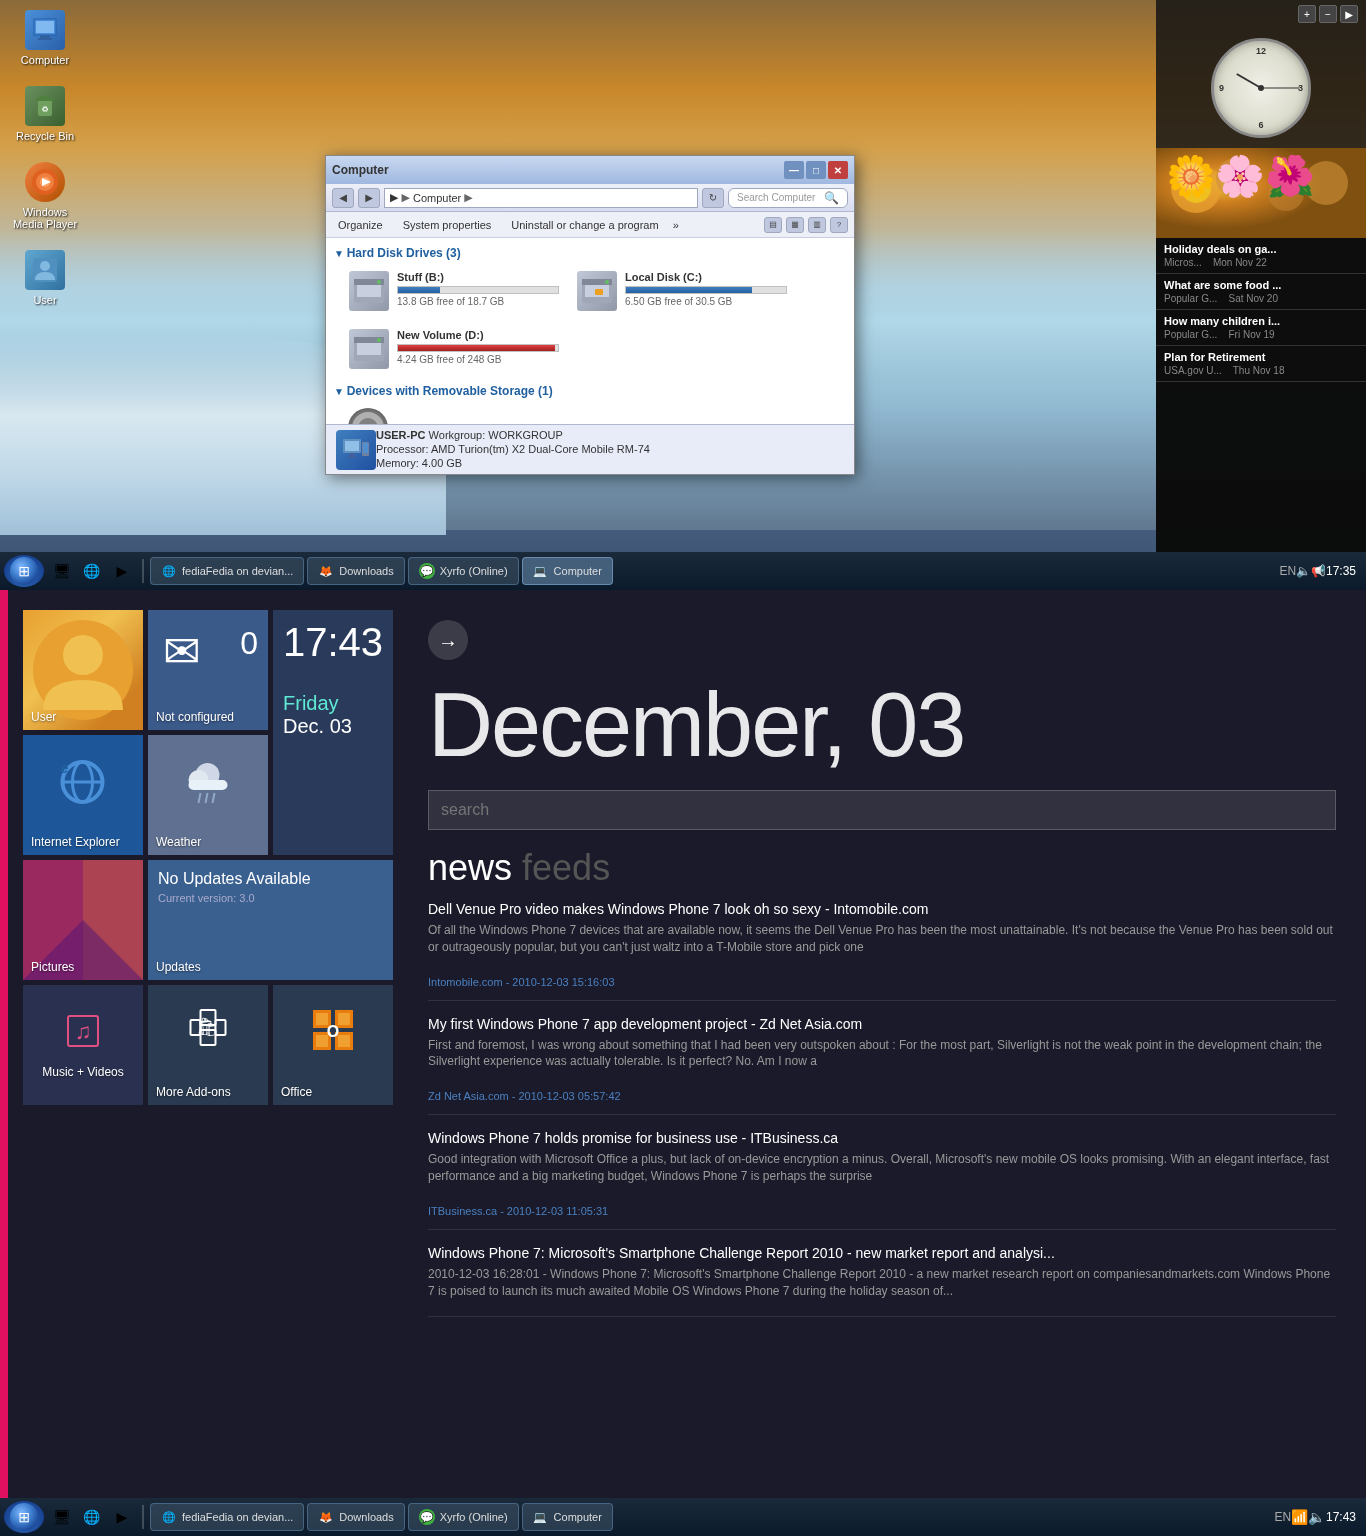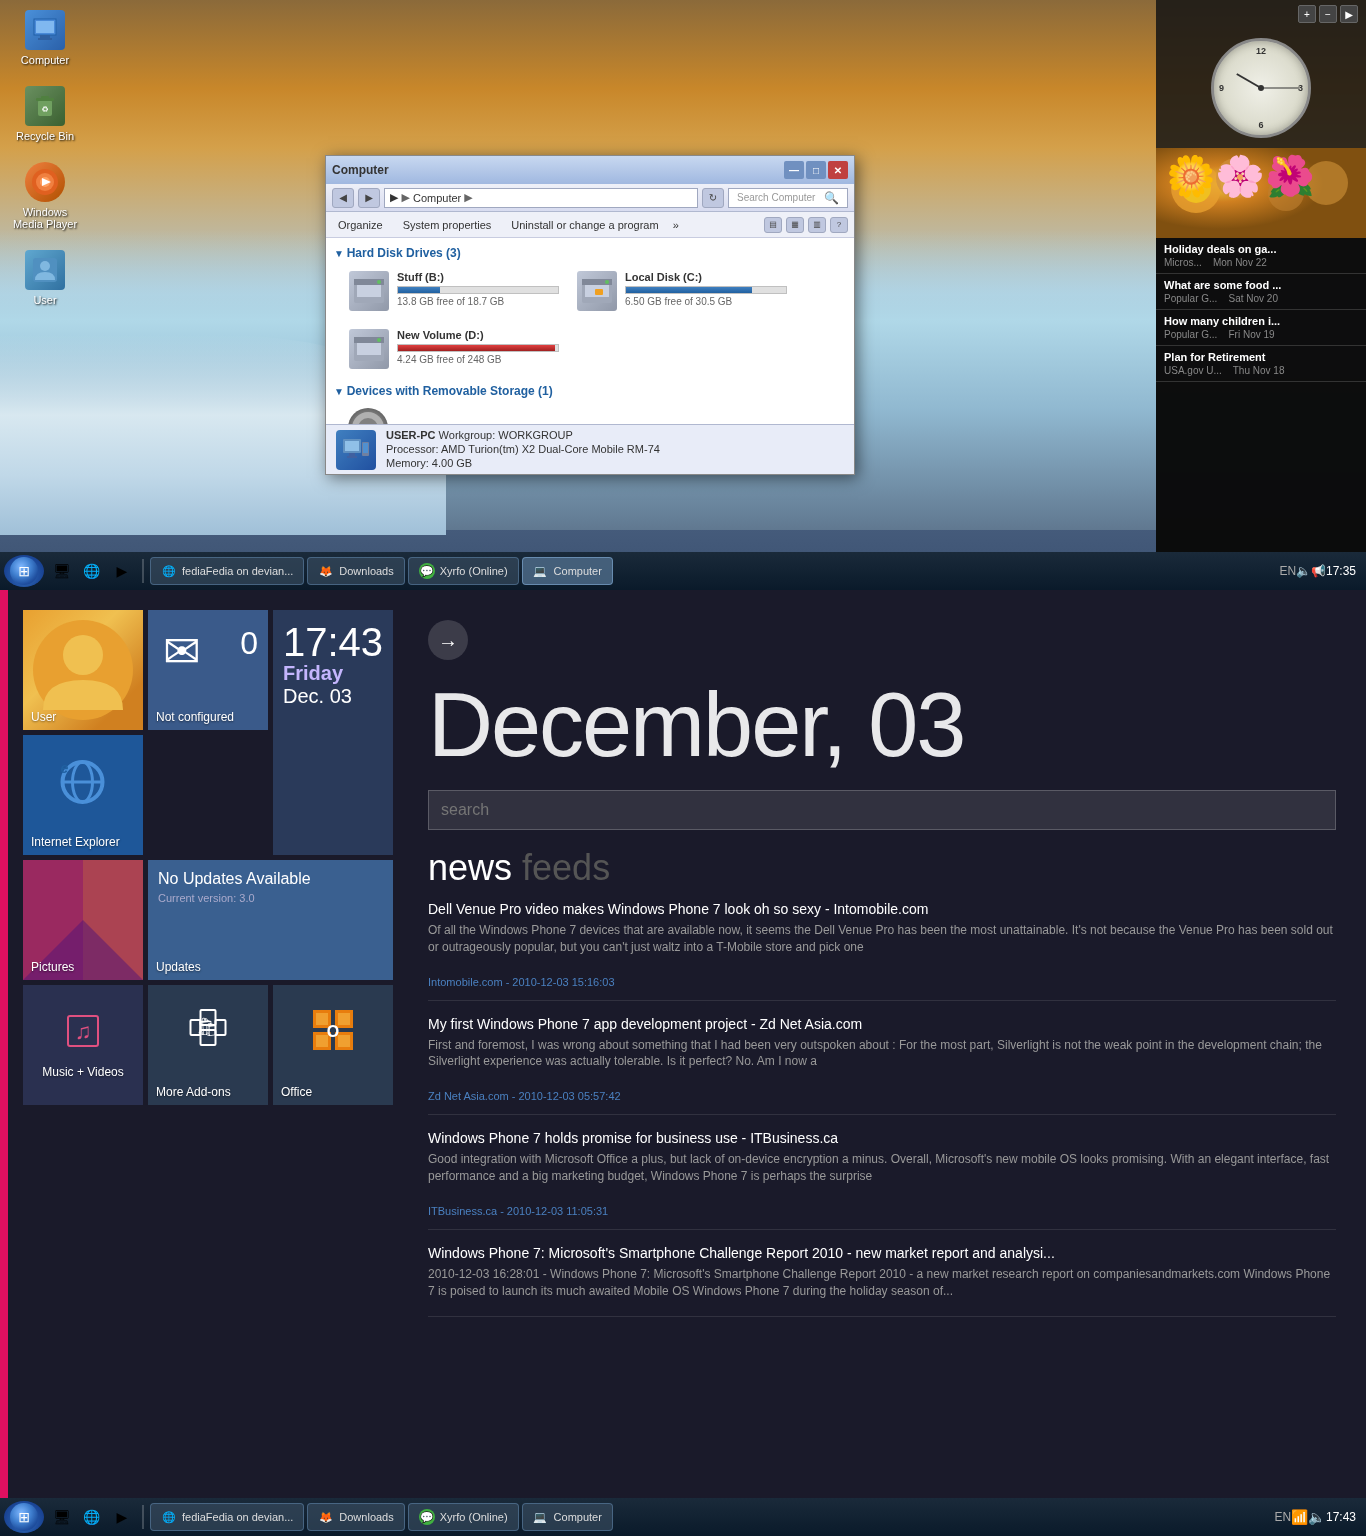--- a/index.html
+++ b/index.html
@@ -307,21 +307,21 @@
     }
     .address-arrow {
       color: #666;
       margin: 0 3px;
     }
     .search-box {
       width: 120px;
       height: 20px;
       background: #fff;
       border: 1px solid #A0A8C0;
-      border-radius: 0;
+      border-radius: 6px;
       display: flex;
       align-items: center;
       padding: 0 8px;
       font-size: 11px;
       color: #999;
     }
 
     .explorer-nav {
       height: 26px;
       background: #EEF0F8;
@@ -423,21 +423,20 @@
       justify-content: center;
     }
     .dvd-name { font-size: 11px; color: #333; }
 
     .explorer-footer {
       height: 50px;
       background: #E8ECF8;
       border-top: 1px solid #B0B8D0;
       display: flex;
       align-items: center;
-      gap: 10px;
       padding: 0 10px;
     }
     .footer-pc-icon {
       width: 40px;
       height: 40px;
       background: linear-gradient(135deg, #4080C0, #2050A0);
       border-radius: 4px;
       display: flex;
       align-items: center;
       justify-content: center;
@@ -668,22 +667,23 @@
       color: #fff;
     }
     .tile-clock-time {
       font-size: 40px;
       color: #fff;
       font-weight: 200;
       line-height: 1;
     }
     .tile-clock-day {
       font-size: 20px;
-      color: #c4b5fd;
-      font-weight: 700;
+      color: #5eead4;
+      font-weight: 400;
+      margin-top: 30px;
     }
     .tile-clock-date {
       font-size: 20px;
       color: #fff;
       font-weight: 200;
     }
 
     
     .tile-pictures {
       background: linear-gradient(135deg, #8030A0, #A04080, #C06030);
@@ -1226,20 +1226,33 @@
         <svg width="55" height="55" viewBox="0 0 55 55">
             <circle cx="27" cy="27" r="20" fill="none" stroke="#4A90D9" stroke-width="4"></circle>
             <ellipse cx="27" cy="27" rx="10" ry="20" fill="none" stroke="#4A90D9" stroke-width="3"></ellipse>
             <line x1="7" y1="27" x2="47" y2="27" stroke="#4A90D9" stroke-width="3"></line>
             <text x="5" y="18" fill="#2060A0" font-size="14" font-weight="bold" font-style="italic">e</text>
           </svg>
       </div>
       <span class="metro-tile-label">Internet Explorer</span>
     </div>
 
+    <div class="metro-tile tile-weather" style="grid-column:2;grid-row:2;">
+      <div class="tile-weather-icon">
+        <svg width="55" height="55" viewBox="0 0 55 55">
+          <circle cx="27" cy="20" r="12" fill="#D0D8E8"></circle>
+          <circle cx="18" cy="25" r="10" fill="#E0E8F0"></circle>
+          <rect x="8" y="25" width="39" height="10" rx="5" fill="#E8F0F8"></rect>
+          <line x1="20" y1="38" x2="18" y2="48" stroke="#90A8C8" stroke-width="2"></line>
+          <line x1="27" y1="38" x2="25" y2="48" stroke="#90A8C8" stroke-width="2"></line>
+          <line x1="34" y1="38" x2="32" y2="48" stroke="#90A8C8" stroke-width="2"></line>
+        </svg>
+      </div>
+      <span class="metro-tile-label">Weather</span>
+    </div>
 
     <div class="metro-tile" style="grid-column:3;grid-row:1/3;background:#2A3A5A;padding:12px 10px;display:flex;flex-direction:column;align-items:flex-start;justify-content:flex-start;">
       <div class="tile-clock-time">17:43</div>
       <div class="tile-clock-day">Friday</div>
       <div class="tile-clock-date">Dec. 03</div>
     </div>
 
     <div class="metro-tile tile-pictures" style="grid-column:1;grid-row:3;">
       <div style="position:absolute;top:0;left:0;right:0;bottom:0;overflow:hidden;">
         <svg width="120" height="120" viewBox="0 0 120 120">

